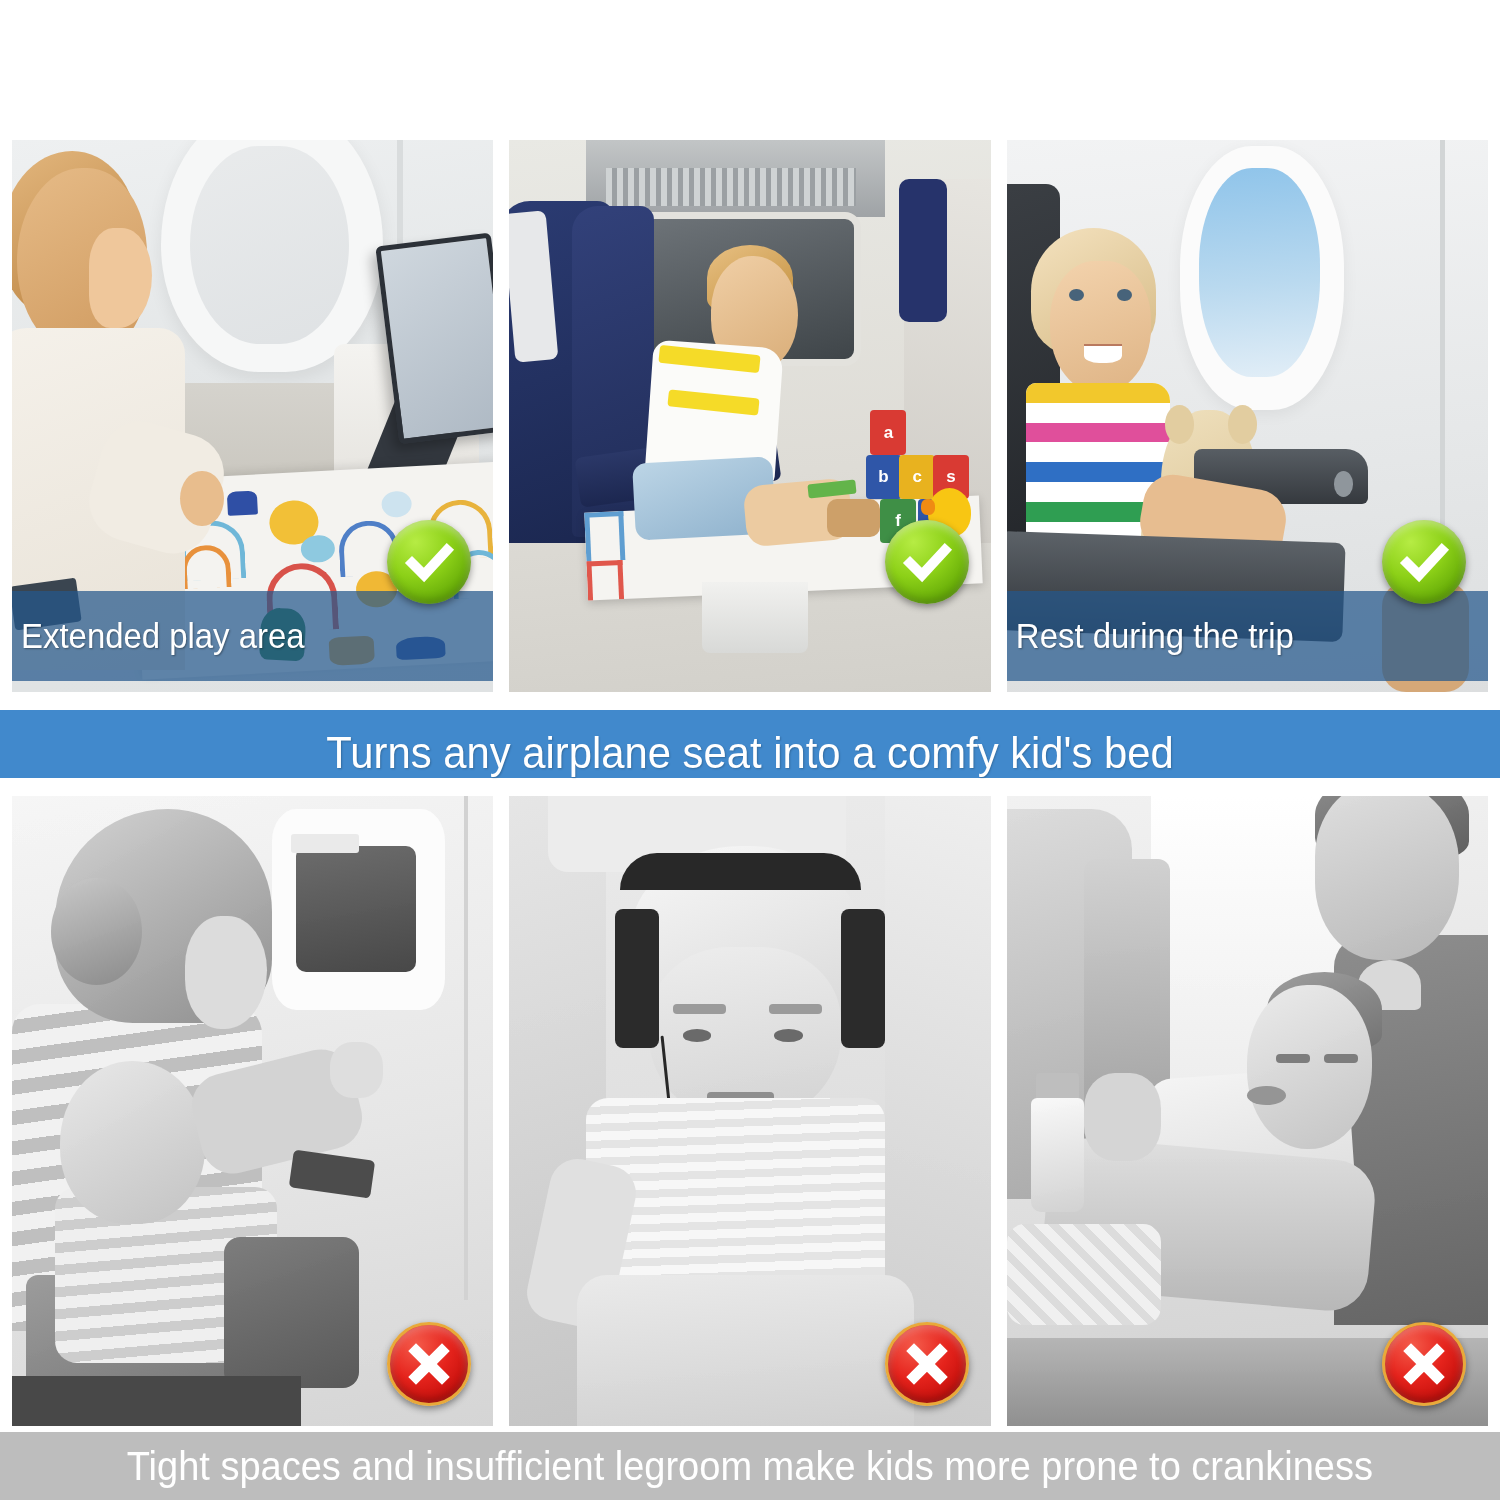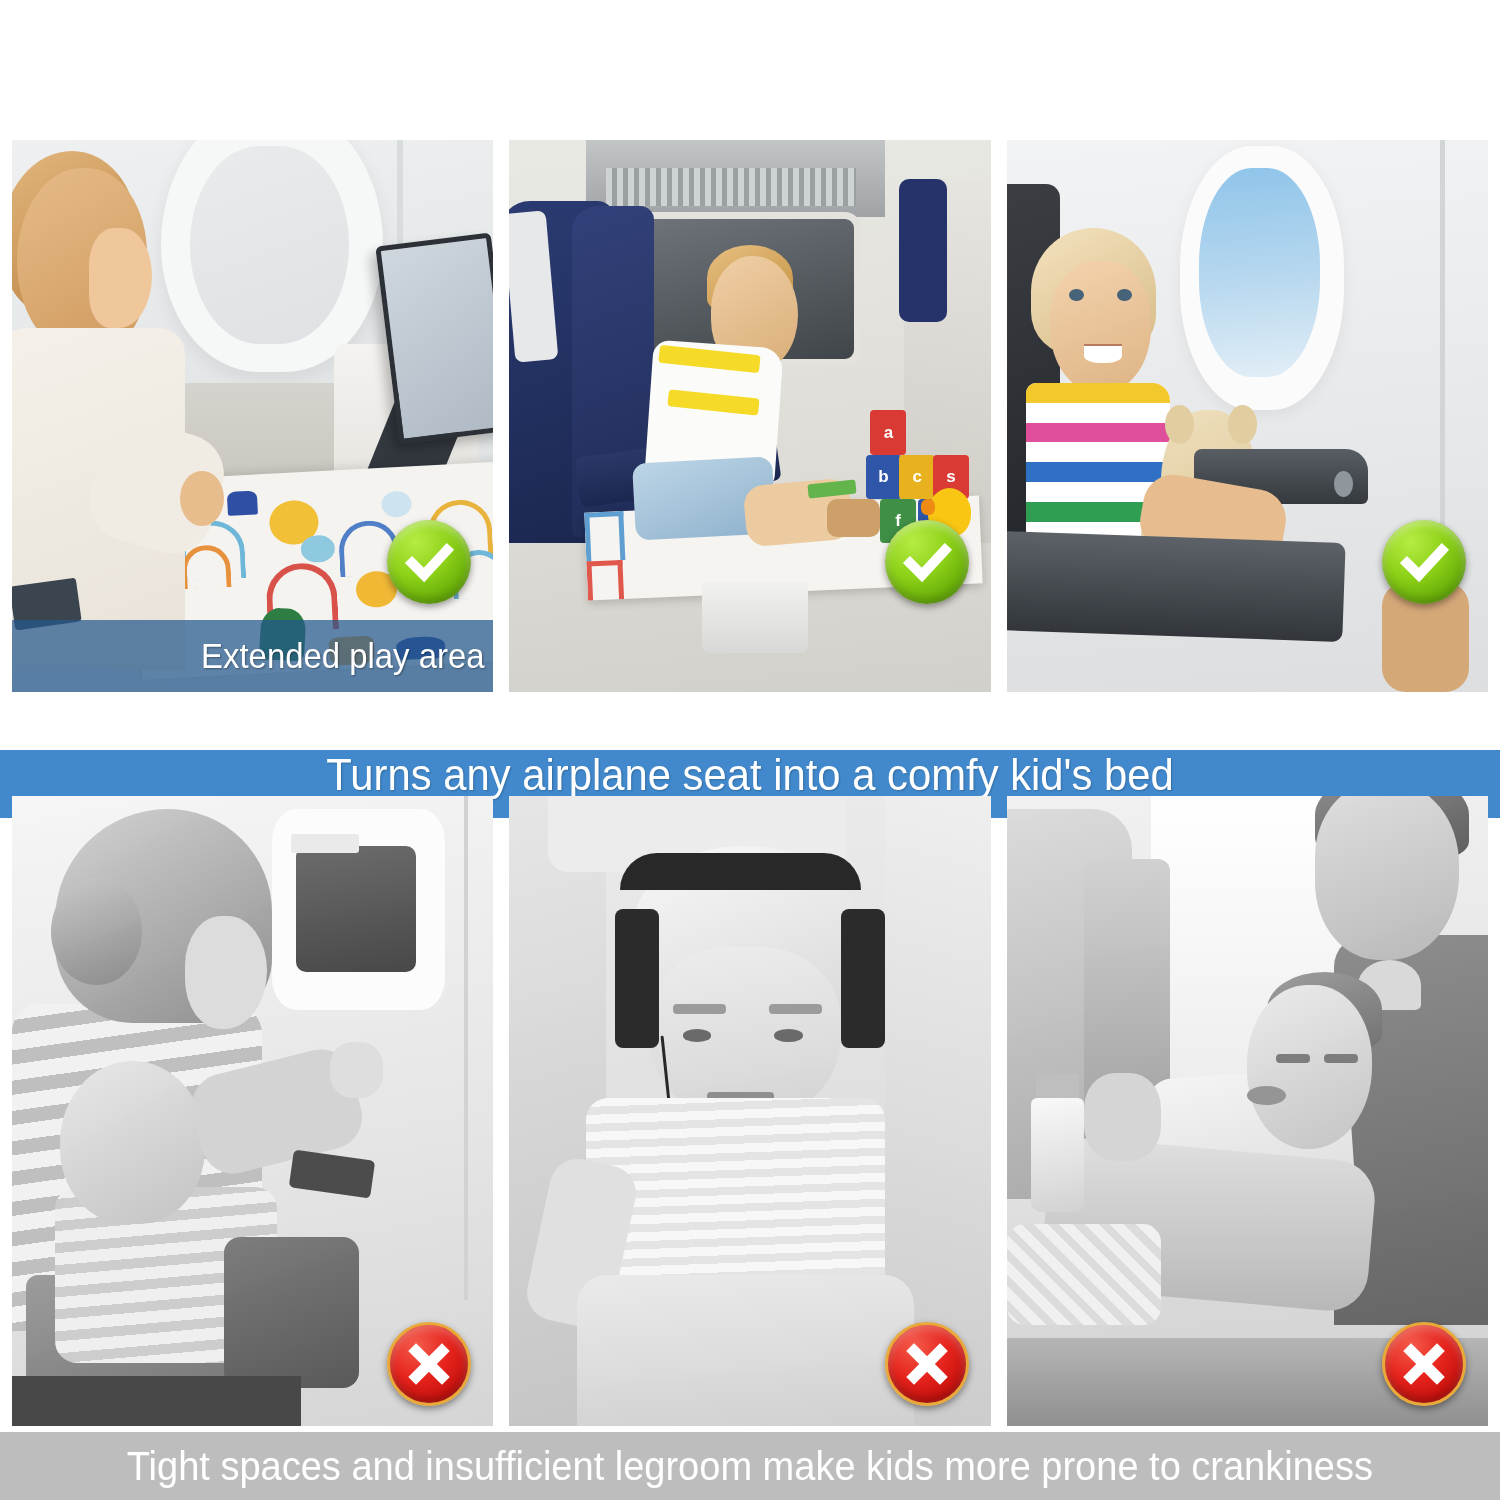--- a/index.html
+++ b/index.html
@@ -34,37 +34,37 @@
 
   .panel {
     position: relative; flex: 1 1 0; height: 100%;
     overflow: hidden;
     background: #cfd4d8;
   }
   .panel .scene { position: absolute; inset: 0; }
 
   
   .caption {
-    position: absolute; left: 0; right: 0; bottom: 0; height: 72px;
+    position: absolute; left: 0; right: 0; bottom: 11px; height: 90px;
     background: rgba(36, 88, 140, 0.72);
-    display: flex; align-items: center; justify-content: flex-end;
+    display: flex; align-items: center; justify-content: flex-start;
     z-index: 6;
   }
   .caption span {
     color: #ffffff; font-size: 35px; font-weight: 400;
     transform: scaleX(0.94);
     text-shadow: 1px 1px 2px rgba(0,0,0,0.35);
     white-space: nowrap;
   }
 
   
   .mid-band {
     position: absolute; left: 0; top: 710px; width: 1500px; height: 68px;
     background: #4189CC;
-    display: flex; align-items: flex-start; justify-content: center; margin-top: 40px;
+    display: flex; align-items: flex-end; justify-content: center;
   }
   .mid-band span {
     color: #ffffff; font-size: 44px; font-weight: 400;
     transform: scaleX(0.95);
     text-shadow: 1px 1px 2px rgba(0,0,0,0.22);
     white-space: nowrap;
   }
 
   
   .bottom-band {
@@ -478,20 +478,23 @@
         <div class="btn"></div>
         <div class="k-arm"></div>
         <div class="armrest2"></div>
         <div class="k-leg"></div>
       </div>
       <div class="badge badge-check">
         <svg width="54" height="54" viewBox="0 0 54 54" aria-hidden="true">
           <path d="M10 28 L22 40 L45 15" fill="none" stroke="#ffffff" stroke-width="10" stroke-linecap="square" stroke-linejoin="miter"></path>
         </svg>
       </div>
+      <div class="caption">
+        <span>Rest during the trip</span>
+      </div>
     </div>
   </div>
 
   <div class="mid-band">
     <span>Turns any airplane seat into a comfy kid's bed</span>
   </div>
 
   <div class="row row-bottom">
 
     <div class="panel">

